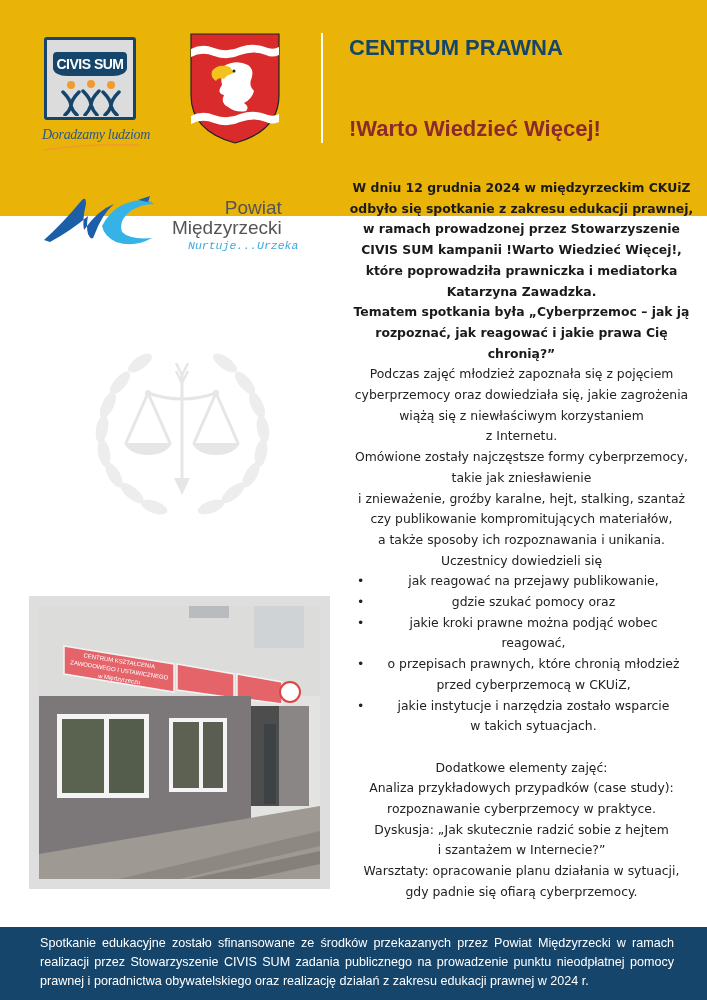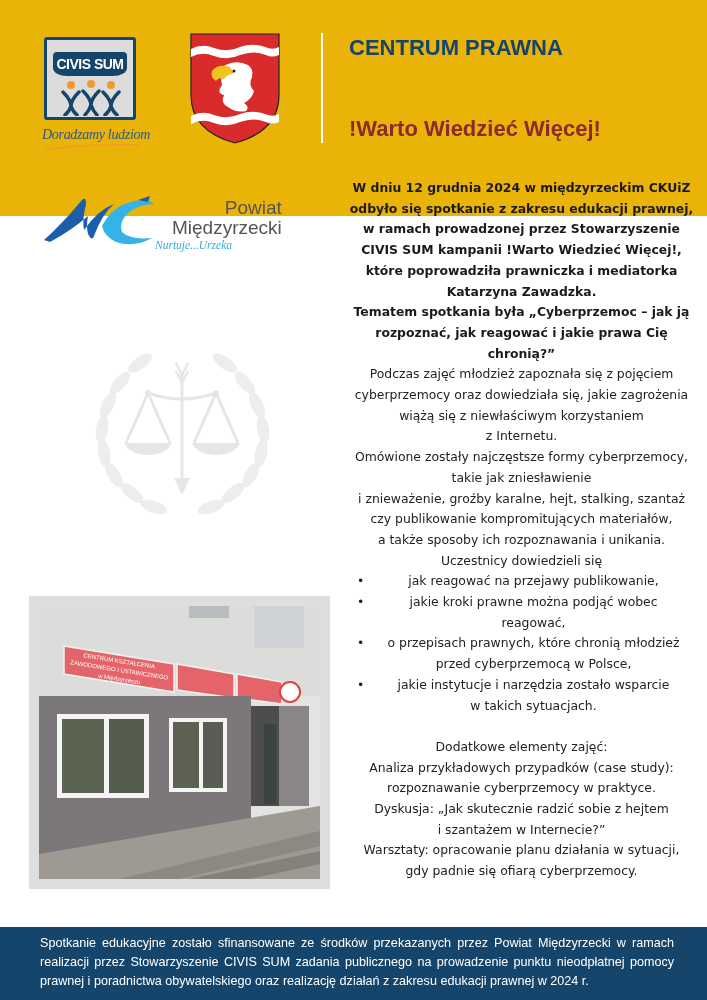--- a/index.html
+++ b/index.html
@@ -16,21 +16,21 @@
   .crest { position: absolute; left: 190px; top: 33px; width: 90px; height: 111px; }
   .header-divider { position: absolute; left: 321px; top: 33px; width: 2px; height: 110px; background: #ffffff; }
 
   .title { position: absolute; left: 349px; font-family: "Liberation Sans", sans-serif; font-weight: bold; white-space: nowrap; }
   .title-1 { top: 35px; font-size: 22px; color: #15456b; }
   .title-2 { top: 75px; font-size: 22px; color: #8b2a2a; }
   .title-3 { top: 116px; font-size: 22px; color: #8b2a2a; }
 
   .powiat-logo { position: absolute; left: 42px; top: 190px; width: 240px; height: 70px; }
   .powiat-name { position: absolute; left: 130px; top: 8px; font-family: "Liberation Sans", sans-serif; font-size: 19px; line-height: 20px; color: #555; text-align: right; }
-  .powiat-motto { position: absolute; left: 113px; top: 49px; font-family: Liberation Serif, serif; font-style: italic; font-size: 11.5px; color: #3aa9de; }
+  .powiat-motto { position: absolute; left: 146px; top: 49px; font-family: Liberation Mono, monospace; font-style: italic; font-size: 11.5px; color: #3aa9de; }
   .powiat-mark { position: absolute; left: 0; top: 0; width: 125px; height: 60px; }
 
   .emblem { position: absolute; left: 90px; top: 333px; width: 185px; height: 190px; }
 
   .photo-frame { position: absolute; left: 29px; top: 596px; width: 301px; height: 293px; background: #dedede; }
   .photo { position: absolute; left: 10px; top: 10px; width: 281px; height: 273px; overflow: hidden; background: #d8d8d6; }
 
   .article { position: absolute; left: 349px; top: 178px; width: 345px; font-family: "DejaVu Sans", sans-serif; font-size: 12.4px; line-height: 20.7px; color: #222; text-align: center; }
   .article p { white-space: pre-line; }
   .bold { font-weight: bold; color: #1a1a1a; }
@@ -175,24 +175,25 @@
 wiążą się z niewłaściwym korzystaniem
 z Internetu.
 Omówione zostały najczęstsze formy cyberprzemocy,
 takie jak zniesławienie
 i znieważenie, groźby karalne, hejt, stalking, szantaż
 czy publikowanie kompromitujących materiałów,
 a także sposoby ich rozpoznawania i unikania.
 Uczestnicy dowiedzieli się</p>
   <ul>
     <li>jak reagować na przejawy publikowanie,</li>
+    <li>gdzie szukać pomocy oraz</li>
     <li>jakie kroki prawne można podjąć wobec
 reagować,</li>
     <li>o przepisach prawnych, które chronią młodzież
-przed cyberprzemocą w Polsce,</li>
+przed cyberprzemocą w CKUiZ,</li>
     <li>jakie instytucje i narzędzia zostało wsparcie
 w takich sytuacjach.</li>
   </ul>
   <div class="spacer"></div>
   <p>Dodatkowe elementy zajęć:
 Analiza przykładowych przypadków (case study):
 rozpoznawanie cyberprzemocy w praktyce.
 Dyskusja: „Jak skutecznie radzić sobie z hejtem
 i szantażem w Internecie?”
 Warsztaty: opracowanie planu działania w sytuacji,

